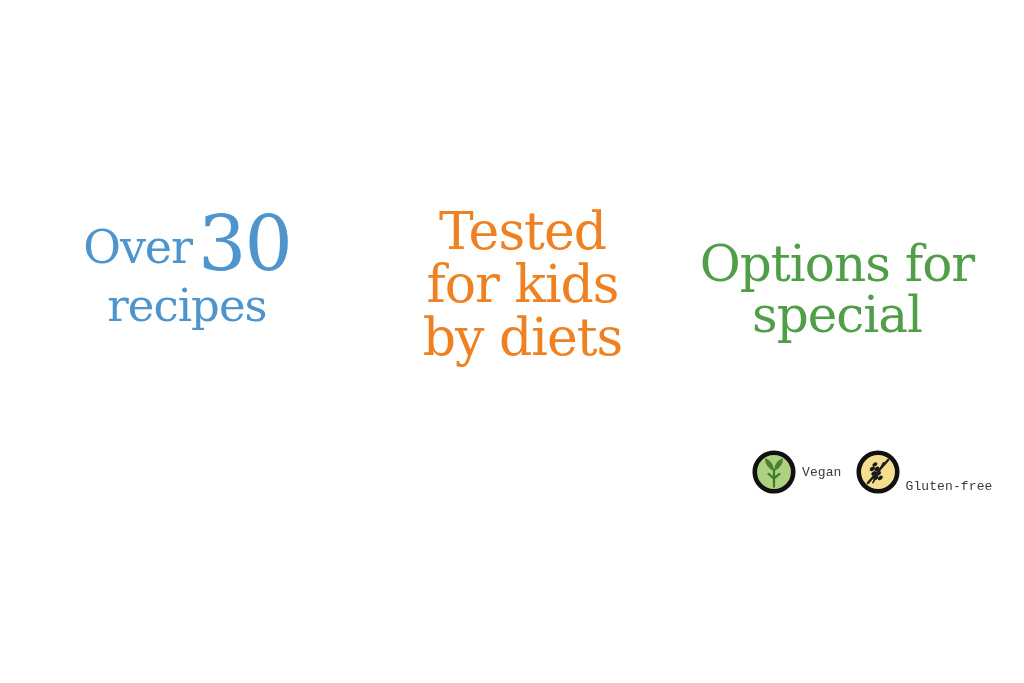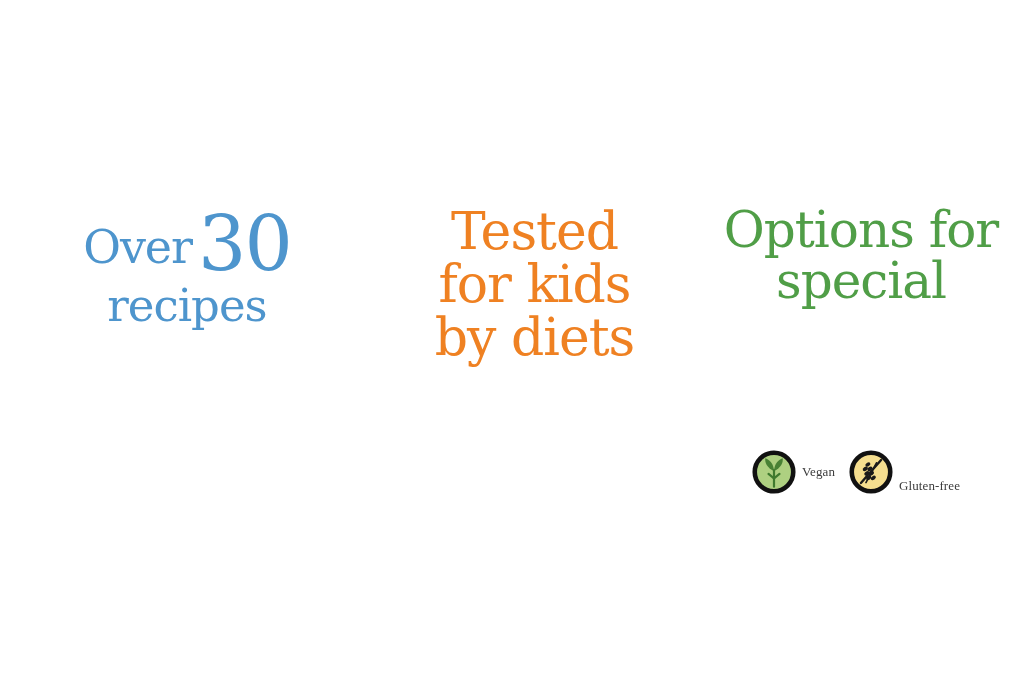--- a/index.html
+++ b/index.html
@@ -24,34 +24,33 @@
 
   
   .columns {
     position: absolute;
     top: 205px;
     left: 0;
     width: 1024px;
     display: flex;
     align-items: flex-start;
     justify-content: flex-start;
-    gap: 12px;
   }
 
   .column {
     position: relative;
     text-align: center;
     font-family: "DejaVu Serif", "Liberation Serif", serif;
     line-height: 1.02;
     letter-spacing: -0.5px;
   }
 
   .col-recipes { width: 330px; margin-left: 22px; }
   .col-kids    { width: 265px; margin-left: 38px; }
-  .col-diets   { width: 320px; margin-left: 22px; }
+  .col-diets   { width: 320px; margin-left: 22px; margin-top: 34px; }
 
   .headline {
     margin: 0;
     font-weight: 400;
     font-size: 50px;
   }
 
   .line { display: block; white-space: nowrap; }
 
   .line-over {
@@ -90,21 +89,21 @@
   .badge + .badge { margin-left: 14px; align-items: flex-end; }
 
   .badge-icon {
     width: 44px;
     height: 44px;
     flex: 0 0 auto;
     display: block;
   }
   .badge-label {
     margin-left: 6px;
-    font-family: Liberation Serif, serif;
+    font-family: Liberation Mono, monospace;
     font-size: 13px;
     color: #3b3b3b;
     white-space: nowrap;
     letter-spacing: 0.1px;
   }
 </style>
 </head>
 <body>
 
 <div class="canvas">

